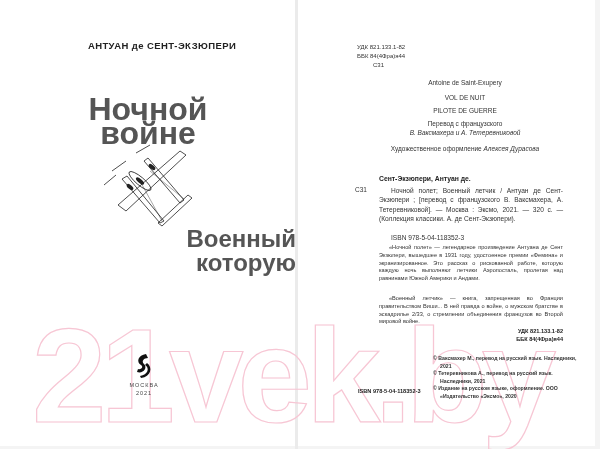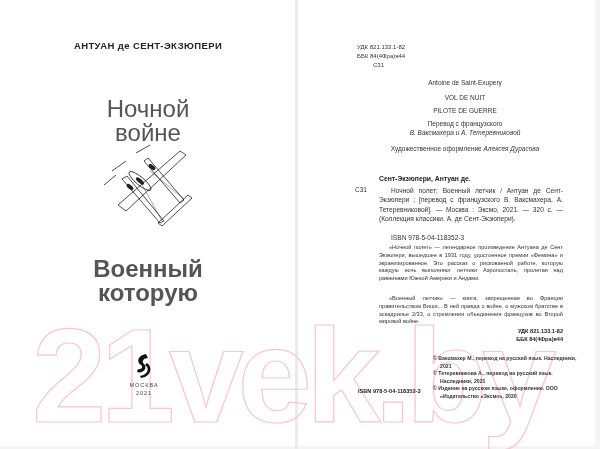--- a/index.html
+++ b/index.html
@@ -11,31 +11,31 @@
   }
   .page {
     position: absolute; top: 0; height: 446px; background: #ffffff;
   }
   .page-left { left: 0; width: 296px; }
   .page-right { left: 298px; width: 297px; }
   .gutter { position: absolute; left: 295px; top: 0; width: 3px; height: 449px; background: #ebebeb; }
 
   
   .author {
-    position: absolute; top: 40px; left: 0; width: 296px; text-align: center;
+    position: absolute; top: 40px; left: 14px; width: 296px; text-align: center;
     font-size: 9.5px; font-weight: bold; letter-spacing: 0.4px; color: #222;
   }
   .title1 {
     position: absolute; top: 97px; left: 0; width: 296px; text-align: center;
-    font-size: 24px; font-weight: normal; color: #555; line-height: 24px;
+    font-size: 32px; font-weight: bold; color: #555; line-height: 24px;
   }
   .plane { position: absolute; left: 100px; top: 143px; width: 100px; height: 85px; }
   .title2 {
-    position: absolute; top: 227px; left: 0; width: 296px; text-align: center;
-    font-size: 24px; font-weight: bold; color: #555; line-height: 24px; margin-top: 30px;
+    position: absolute; top: 227px; left: 0; width: 296px; text-align: right;
+    font-size: 24px; font-weight: bold; color: #555; line-height: 24px;
   }
   .logo { position: absolute; left: 132px; top: 352px; width: 22px; height: 26px; }
   .city {
     position: absolute; top: 381px; left: 122px; width: 44px; text-align: center;
     font-size: 5.5px; letter-spacing: 1px; color: #444; line-height: 8px;
   }
 
   
   .udk-top { position: absolute; left: 357px; top: 43px; font-size: 6px; line-height: 9px; color: #333; }
   .udk-top .c31 { padding-left: 16px; }

